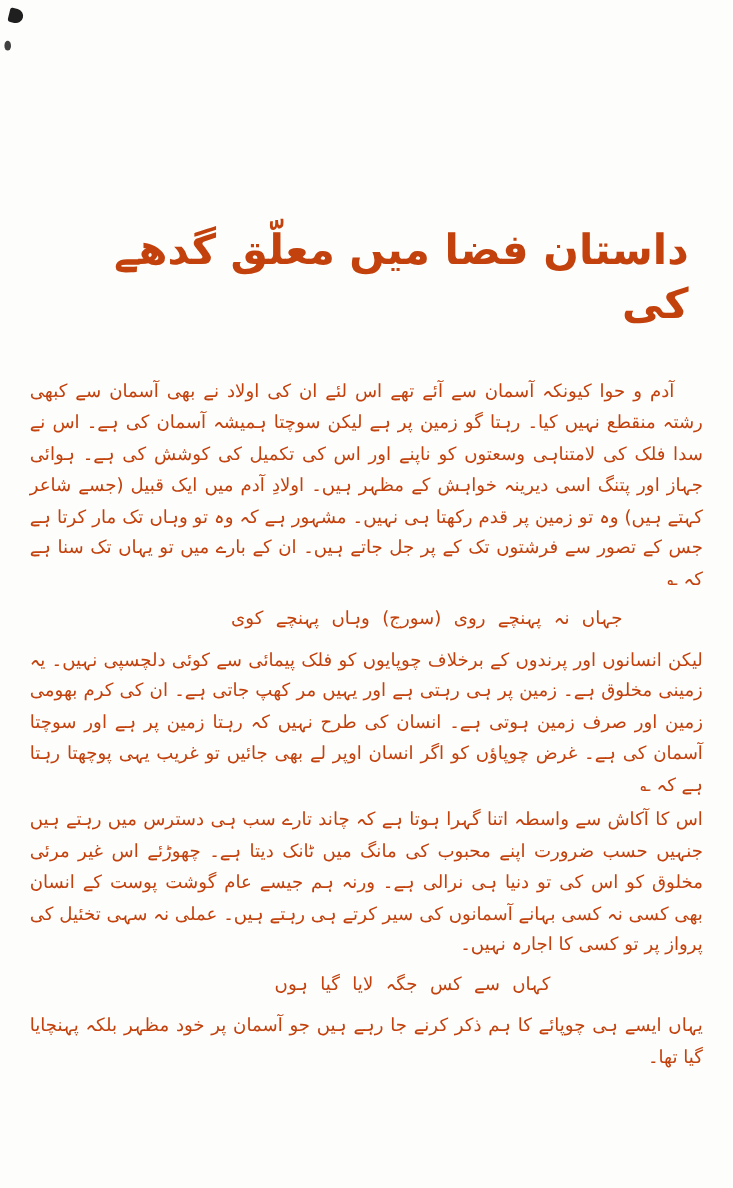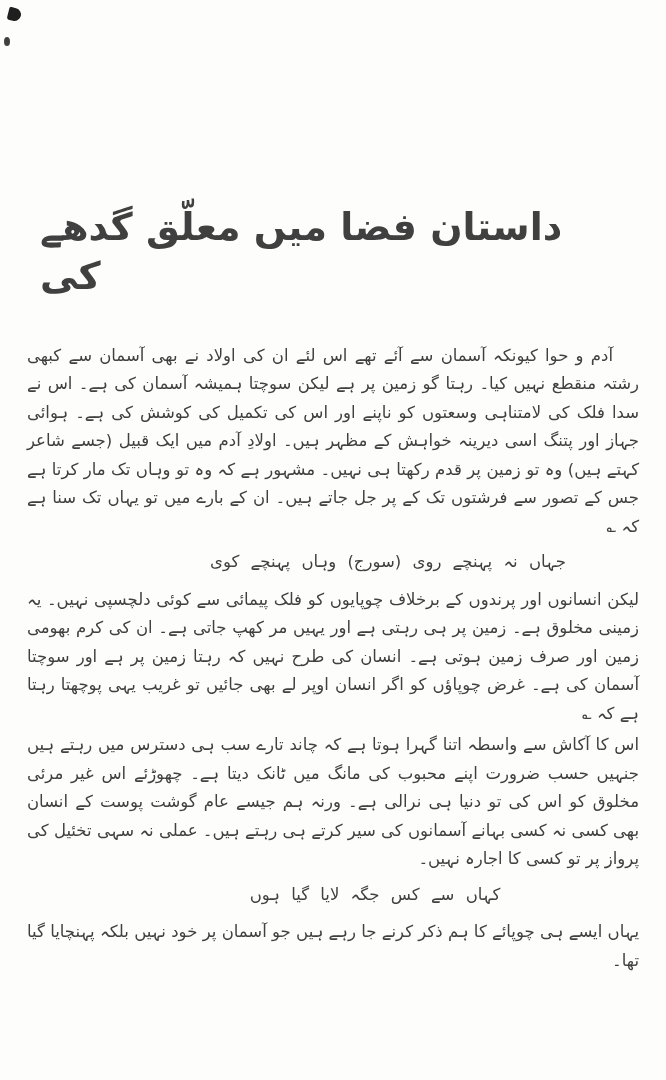--- a/index.html
+++ b/index.html
@@ -34,33 +34,33 @@
     .artifact-2 {
       left: 4px;
       top: 37px;
       width: 6px;
       height: 9px;
       border-radius: 50%;
       opacity: .85;
     }
     .page-title {
       margin: 203px 40px 40px 40px;
-      text-align: left;
+      text-align: right;
       font-size: 38px;
       font-weight: bold;
       letter-spacing: 0;
       line-height: 1.3;
-      color: #404040;
+      color: #c2410c;
     }
     .body-text {
       padding: 0 27px;
       font-size: 16.5px;
       line-height: 28.5px;
       text-align: justify;
-      color: #404040;
+      color: #c2410c;
     }
     .para {
       margin: 0 0 3px 0;
     }
     .para.first-indent {
       text-indent: 26px;
     }
     .verse {
       text-align: center;
       margin: 7px 0 9px 0;
@@ -85,16 +85,16 @@
     <p class="para first-indent">آدم و حوا کیونکہ آسمان سے آئے تھے اس لئے ان کی اولاد نے بھی آسمان سے کبھی رشتہ منقطع نہیں کیا۔ رہتا گو زمین پر ہے لیکن سوچتا ہمیشہ آسمان کی ہے۔ اس نے سدا فلک کی لامتناہی وسعتوں کو ناپنے اور اس کی تکمیل کی کوشش کی ہے۔ ہوائی جہاز اور پتنگ اسی دیرینہ خواہش کے مظہر ہیں۔ اولادِ آدم میں ایک قبیل (جسے شاعر کہتے ہیں) وہ تو زمین پر قدم رکھتا ہی نہیں۔ مشہور ہے کہ وہ تو وہاں تک مار کرتا ہے جس کے تصور سے فرشتوں تک کے پر جل جاتے ہیں۔ ان کے بارے میں تو یہاں تک سنا ہے کہ ؎</p>
 
     <p class="verse verse-1">جہاں نہ پہنچے روی (سورج) وہاں پہنچے کوی</p>
 
     <p class="para">لیکن انسانوں اور پرندوں کے برخلاف چوپایوں کو فلک پیمائی سے کوئی دلچسپی نہیں۔ یہ زمینی مخلوق ہے۔ زمین پر ہی رہتی ہے اور یہیں مر کھپ جاتی ہے۔ ان کی کرم بھومی زمین اور صرف زمین ہوتی ہے۔ انسان کی طرح نہیں کہ رہتا زمین پر ہے اور سوچتا آسمان کی ہے۔ غرض چوپاؤں کو اگر انسان اوپر لے بھی جائیں تو غریب یہی پوچھتا رہتا ہے کہ ؎</p>
 
     <p class="para">اس کا آکاش سے واسطہ اتنا گہرا ہوتا ہے کہ چاند تارے سب ہی دسترس میں رہتے ہیں جنہیں حسب ضرورت اپنے محبوب کی مانگ میں ٹانک دیتا ہے۔ چھوڑئے اس غیر مرئی مخلوق کو اس کی تو دنیا ہی نرالی ہے۔ ورنہ ہم جیسے عام گوشت پوست کے انسان بھی کسی نہ کسی بہانے آسمانوں کی سیر کرتے ہی رہتے ہیں۔ عملی نہ سہی تخئیل کی پرواز پر تو کسی کا اجارہ نہیں۔</p>
 
     <p class="verse verse-2">کہاں سے کس جگہ لایا گیا ہوں</p>
 
-    <p class="para">یہاں ایسے ہی چوپائے کا ہم ذکر کرنے جا رہے ہیں جو آسمان پر خود نہیں بلکہ پہنچایا گیا تھا۔</p>
+    <p class="para">یہاں ایسے ہی چوپائے کا ہم ذکر کرنے جا رہے ہیں جو آسمان پر خود مظہر بلکہ پہنچایا گیا تھا۔</p>
 
   </div>
 </div>
 
 </body></html>

